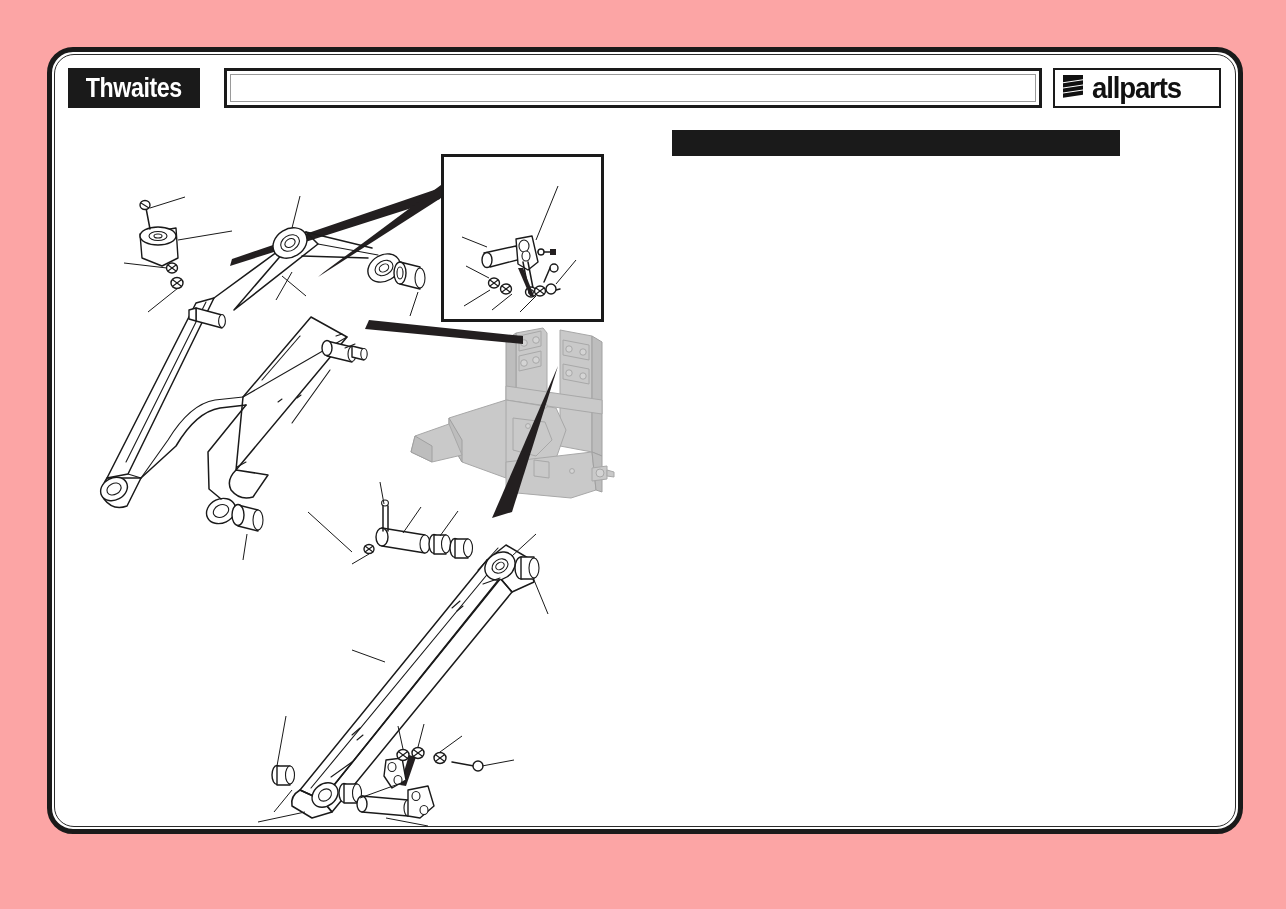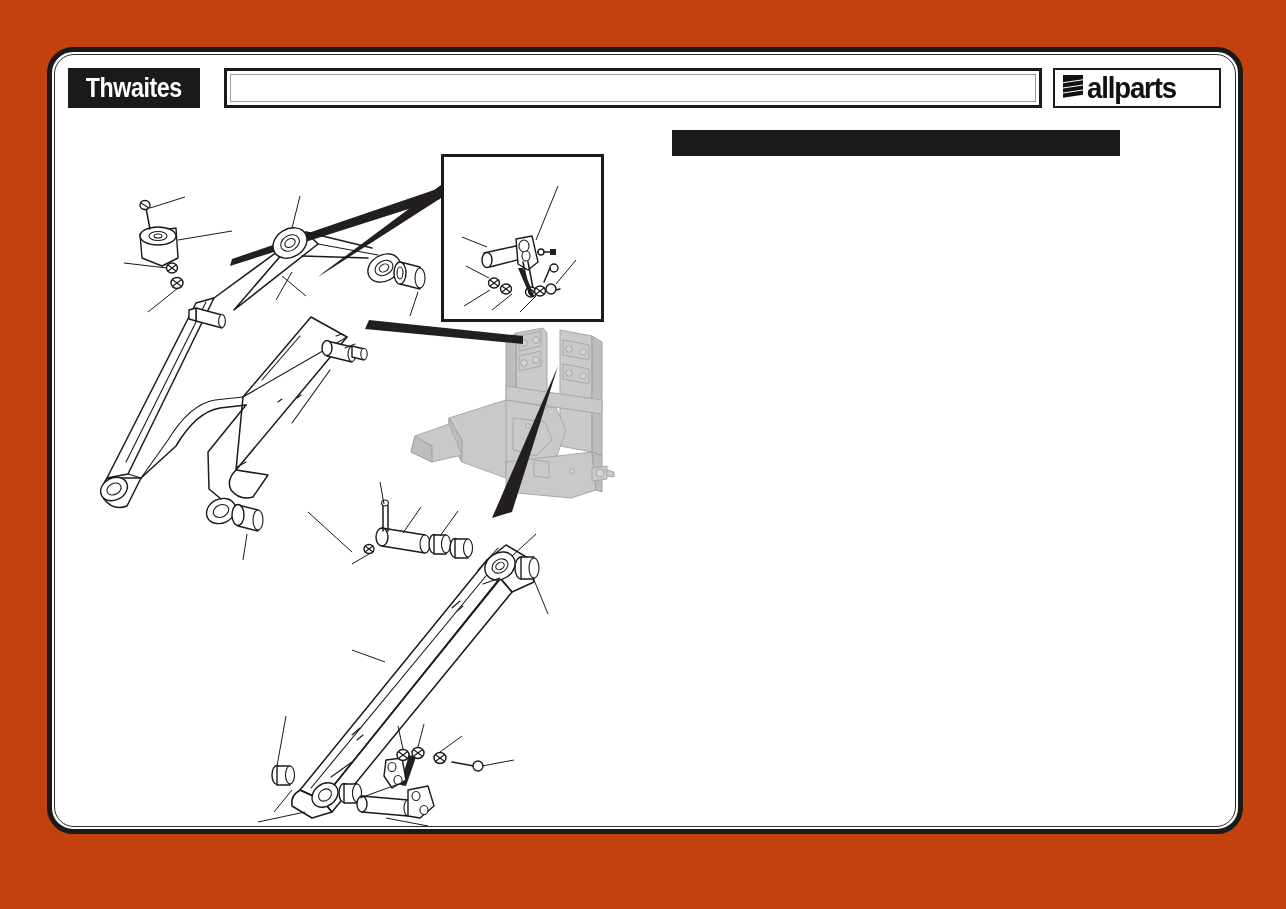--- a/index.html
+++ b/index.html
@@ -3,21 +3,21 @@
 <meta charset="utf-8">
 <title>Parts Diagram</title>
 <style>
   html,body{margin:0;padding:0;}
   body{
     width:1286px;height:909px;
     background:#ffffff;
     font-family:"Liberation Sans", sans-serif;
     overflow:hidden;
   }
-  #page{position:relative;width:1286px;height:909px;background:#c2410c;}
+  #page{position:relative;width:1286px;height:909px;background:#fca5a5;}
 
   
   .frame-outer{
     position:absolute;left:47px;top:47px;width:1196px;height:787px;
     border:5px solid #1a1a1a;border-radius:26px;box-sizing:border-box;
     background:#ffffff;
   }
   .frame-inner{
     position:absolute;left:54px;top:54px;width:1182px;height:773px;
     border:1px solid #2b2b2b;border-radius:20px;box-sizing:border-box;
@@ -46,21 +46,21 @@
   .title-field .inner{
     position:absolute;left:3px;top:3px;right:3px;bottom:3px;
     border:1px solid #9a9a9a;background:#ffffff;
     display:flex;align-items:center;padding-left:8px;
     font-size:14px;color:#1a1a1a;
   }
 
   .allparts-badge{
     position:absolute;left:1053px;top:68px;width:168px;height:40px;
     border:2px solid #1a1a1a;background:#ffffff;box-sizing:border-box;
-    display:flex;align-items:center;padding-left:6px;
+    display:flex;align-items:center;gap:5px;padding-left:6px;
   }
   .ap-mark{width:26px;height:30px;flex:0 0 auto;}
   .allparts-badge .ap-text{
     font-family:"Liberation Sans", sans-serif;
     font-weight:bold;font-size:29px;color:#111111;line-height:1;
     letter-spacing:-1.2px;white-space:nowrap;
     transform:scaleX(0.95);transform-origin:left center;
   }
 
   

